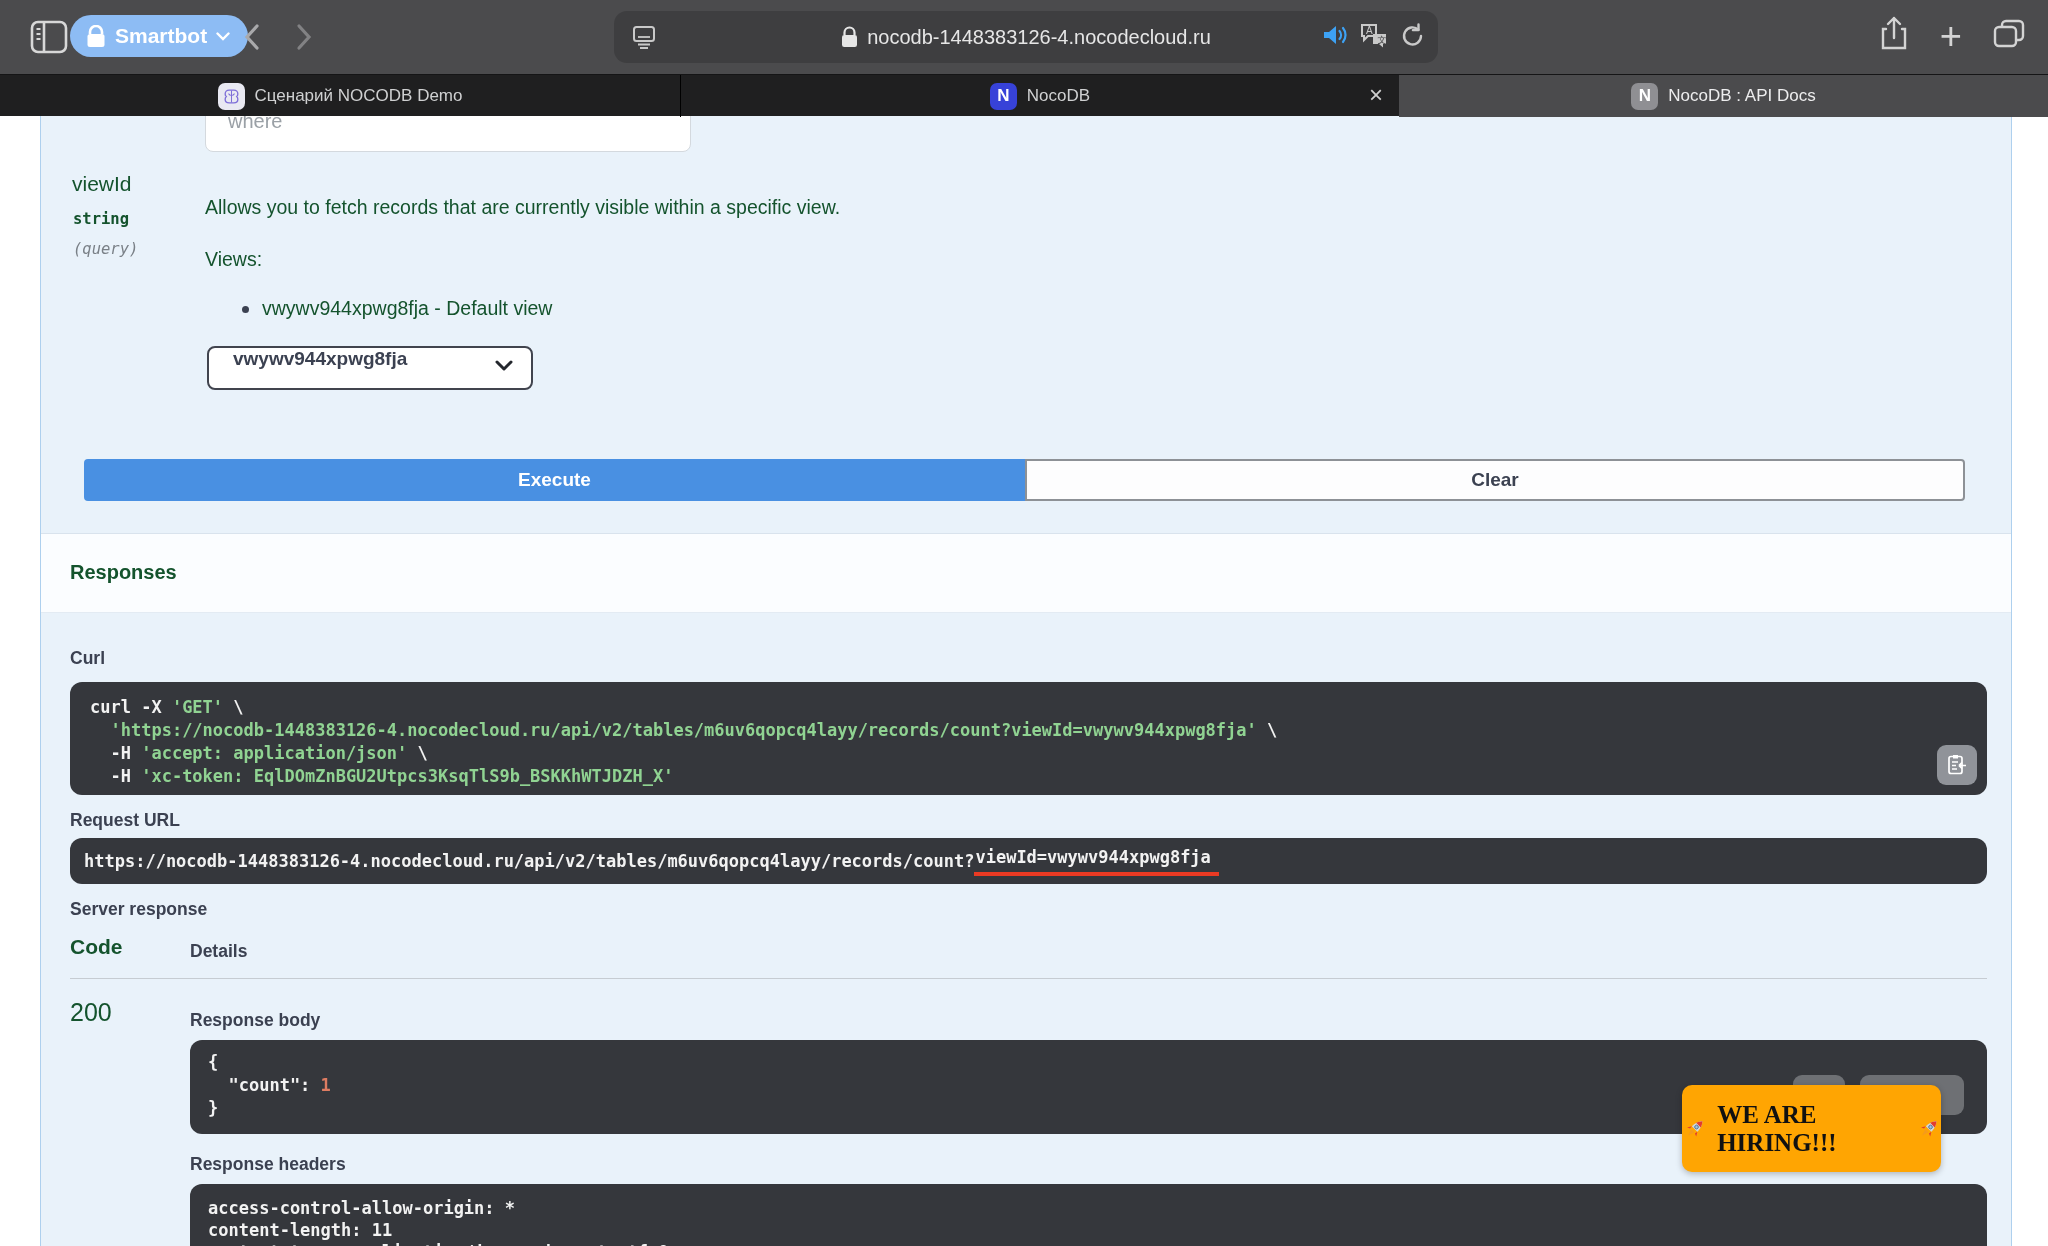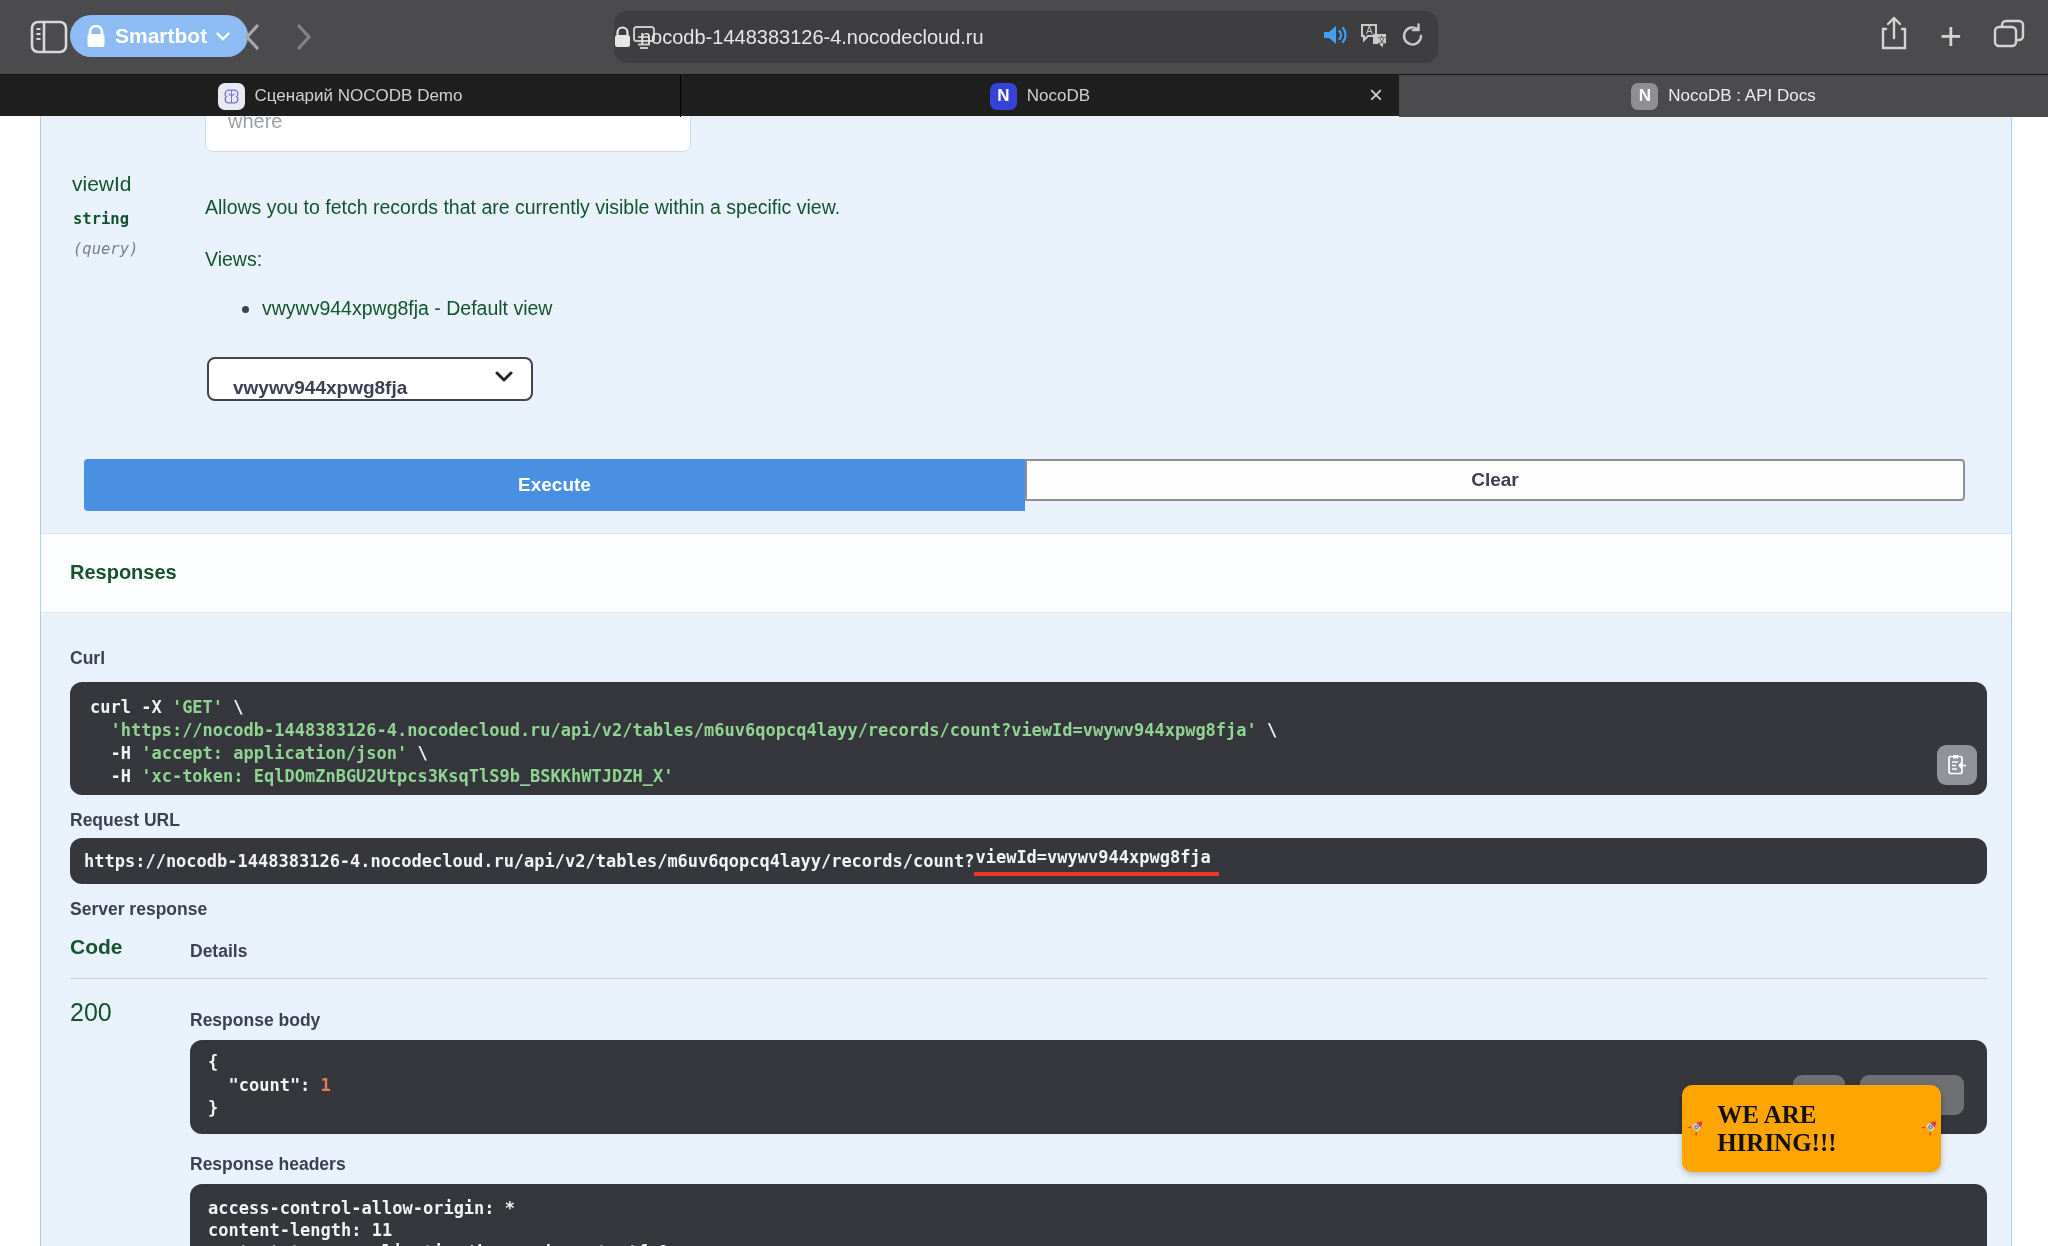--- a/index.html
+++ b/index.html
@@ -13,21 +13,21 @@
   #ext-btn { position:absolute; left:70px; top:15px; height:42px; padding:0 18px 0 16px;
              background:#8dbcf4; border-radius:21px; display:flex; align-items:center; gap:9px;
              color:#fff; font-size:21px; font-weight:bold; }
   .navchev { position:absolute; top:22px; width:30px; height:30px; }
   #nav-back { left:238px; } #nav-fwd { left:288px; }
 
   #urlbar { position:absolute; left:614px; top:11px; width:824px; height:52px;
             background:#3e3e40; border-radius:13px; display:flex; align-items:center; }
   #page-settings { position:absolute; left:16px; top:13px; }
   #url-center { position:absolute; left:0; right:0; top:0; bottom:0; display:flex;
-                align-items:center; justify-content:flex-start; gap:9px; color:#e6e6e6; font-size:20px; }
+                align-items:center; justify-content:center; gap:9px; color:#e6e6e6; font-size:20px; }
   #url-right { position:absolute; right:12px; top:0; bottom:0; display:flex; align-items:center; gap:10px; }
 
   #chrome-right { position:absolute; right:22px; top:16px; display:flex; align-items:center; gap:30px; }
   #plus-glyph { color:#d4d4d4; font-size:38px; font-weight:200; line-height:30px; }
 
   
   #tabbar { position:absolute; left:0; top:74px; width:2048px; height:42px;
             background:#1f1f20; border-top:1px solid #151516; z-index:30; }
   .tab { position:absolute; top:0; height:42px; display:flex; align-items:center;
          justify-content:center; gap:10px; font-size:17px; color:#cfd0d1; }
@@ -60,25 +60,25 @@
   #param-type { position:absolute; left:73px; top:210px; font-size:15.5px; font-weight:bold; }
   #param-loc  { position:absolute; left:73px; top:240px; font-size:15.5px; font-style:italic; color:#7a8087; }
 
   #param-desc  { position:absolute; left:205px; top:196px; font-size:19.5px; }
   #views-label { position:absolute; left:205px; top:248px; font-size:19.5px; }
   #view-item   { position:absolute; left:262px; top:297px; font-size:19.5px; }
   #bullet { position:absolute; left:242px; top:306px; width:7px; height:7px; border-radius:50%; background:#3b4151; }
 
   #view-select { position:absolute; left:207px; top:346px; width:326px; height:44px;
                  background:#fff; border:2px solid #41444e; border-radius:8px;
-                 display:flex; align-items:flex-end;margin-top:11px; }
+                 display:flex; align-items:flex-start; }
   #view-select .val { padding-left:24px; font-size:19px; font-weight:bold; color:#3b4151; }
   #view-select svg { position:absolute; right:18px; top:12px; }
 
-  #execute-btn { position:absolute; left:84px; top:459px; width:941px; height:52px;
+  #execute-btn { position:absolute; left:84px; top:459px; width:941px; height:42px;
                  background:#4990e2; border:none; border-radius:4px 0 0 4px;
                  color:#fff; font-size:19px; font-weight:bold; }
   #clear-btn { position:absolute; left:1025px; top:459px; width:940px; height:42px;
                background:#fdfdfe; border:2px solid #8d9196; border-radius:0 4px 4px 0;
                color:#3b4151; font-size:19px; font-weight:bold; }
 
   #responses-title { position:absolute; left:70px; top:561px; font-size:20px; font-weight:600; }
 
   .sec-label { position:absolute; font-size:17.5px; font-weight:600; color:#3b4151; }
   #curl-label { left:70px; top:648px; }

